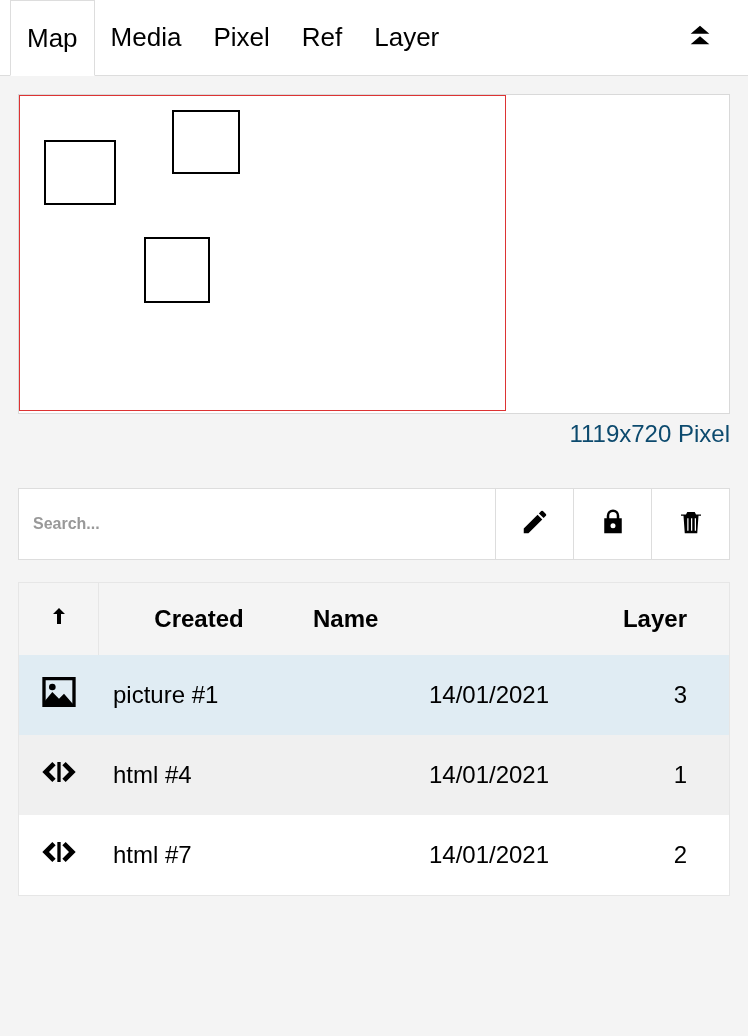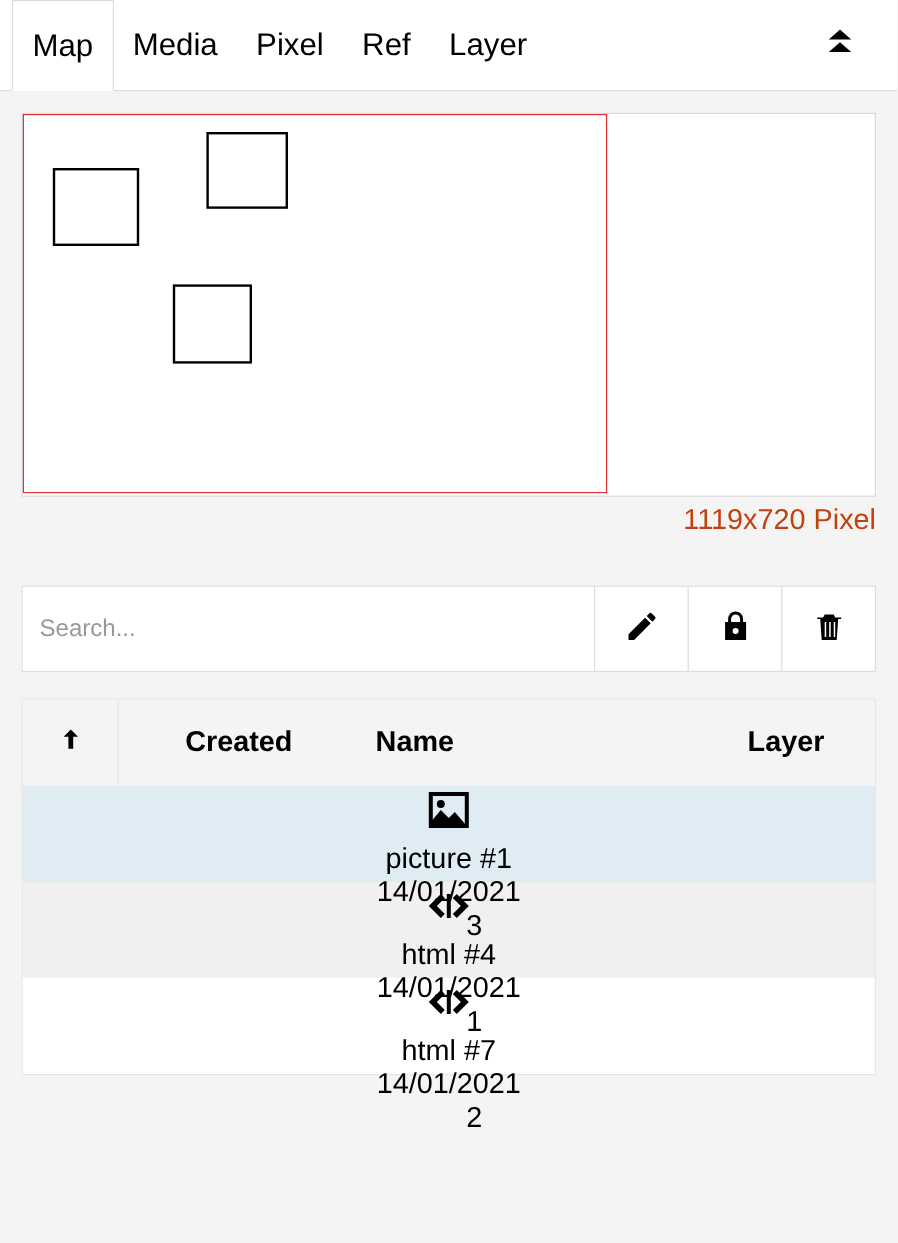--- a/index.html
+++ b/index.html
@@ -69,38 +69,39 @@
       border: 2px solid #000;
     }
     .shape1 { left: 24px; top: 44px; width: 72px; height: 65px; }
     .shape2 { left: 152px; top: 14px; width: 68px; height: 64px; }
     .shape3 { left: 124px; top: 141px; width: 66px; height: 66px; }
 
     .dims {
       text-align: right;
       margin: 4px 18px 0 18px;
       font-size: 24px;
-      color: #c2410c;
+      color: #0c4a6e;
     }
 
     
     .toolbar {
       margin: 40px 18px 0 18px;
       display: flex;
       background: #fff;
       border: 1px solid #ddd;
       height: 72px;
     }
     .search {
       flex: 1;
       border: none;
       padding: 0 14px;
-      font-size: 20px;
+      font-size: 16px;
       color: #c2410c;
       outline: none;
+      font-weight: bold;
     }
     .search::placeholder { color: #999; }
     .tool-btn {
       width: 78px;
       border-left: 1px solid #ddd;
       display: flex;
       align-items: center;
       justify-content: center;
       cursor: pointer;
     }
@@ -133,21 +134,20 @@
     }
     .col-name { flex: 1.2; }
     .col-created { width: 200px; text-align: center; }
     .col-layer { width: 140px; text-align: right; padding-right: 42px; }
 
     .trow {
       display: flex;
       height: 80px;
       align-items: center;
       background: #fff;
-      flex-direction: column;
     }
     .trow.sel { background: #e0ecf3; }
     .trow.alt { background: #f0f0f0; }
     .td { font-size: 24px; padding: 0 14px; }
     .td.icon-cell { width: 80px; display:flex; align-items:center; justify-content:center; }
     .td.name-cell { flex: 1.2; }
     .td.created-cell { width: 200px; text-align: center; }
     .td.layer-cell { width: 140px; text-align: right; padding-right: 42px; }
     .row-icon svg { width: 40px; height: 40px; }
 

